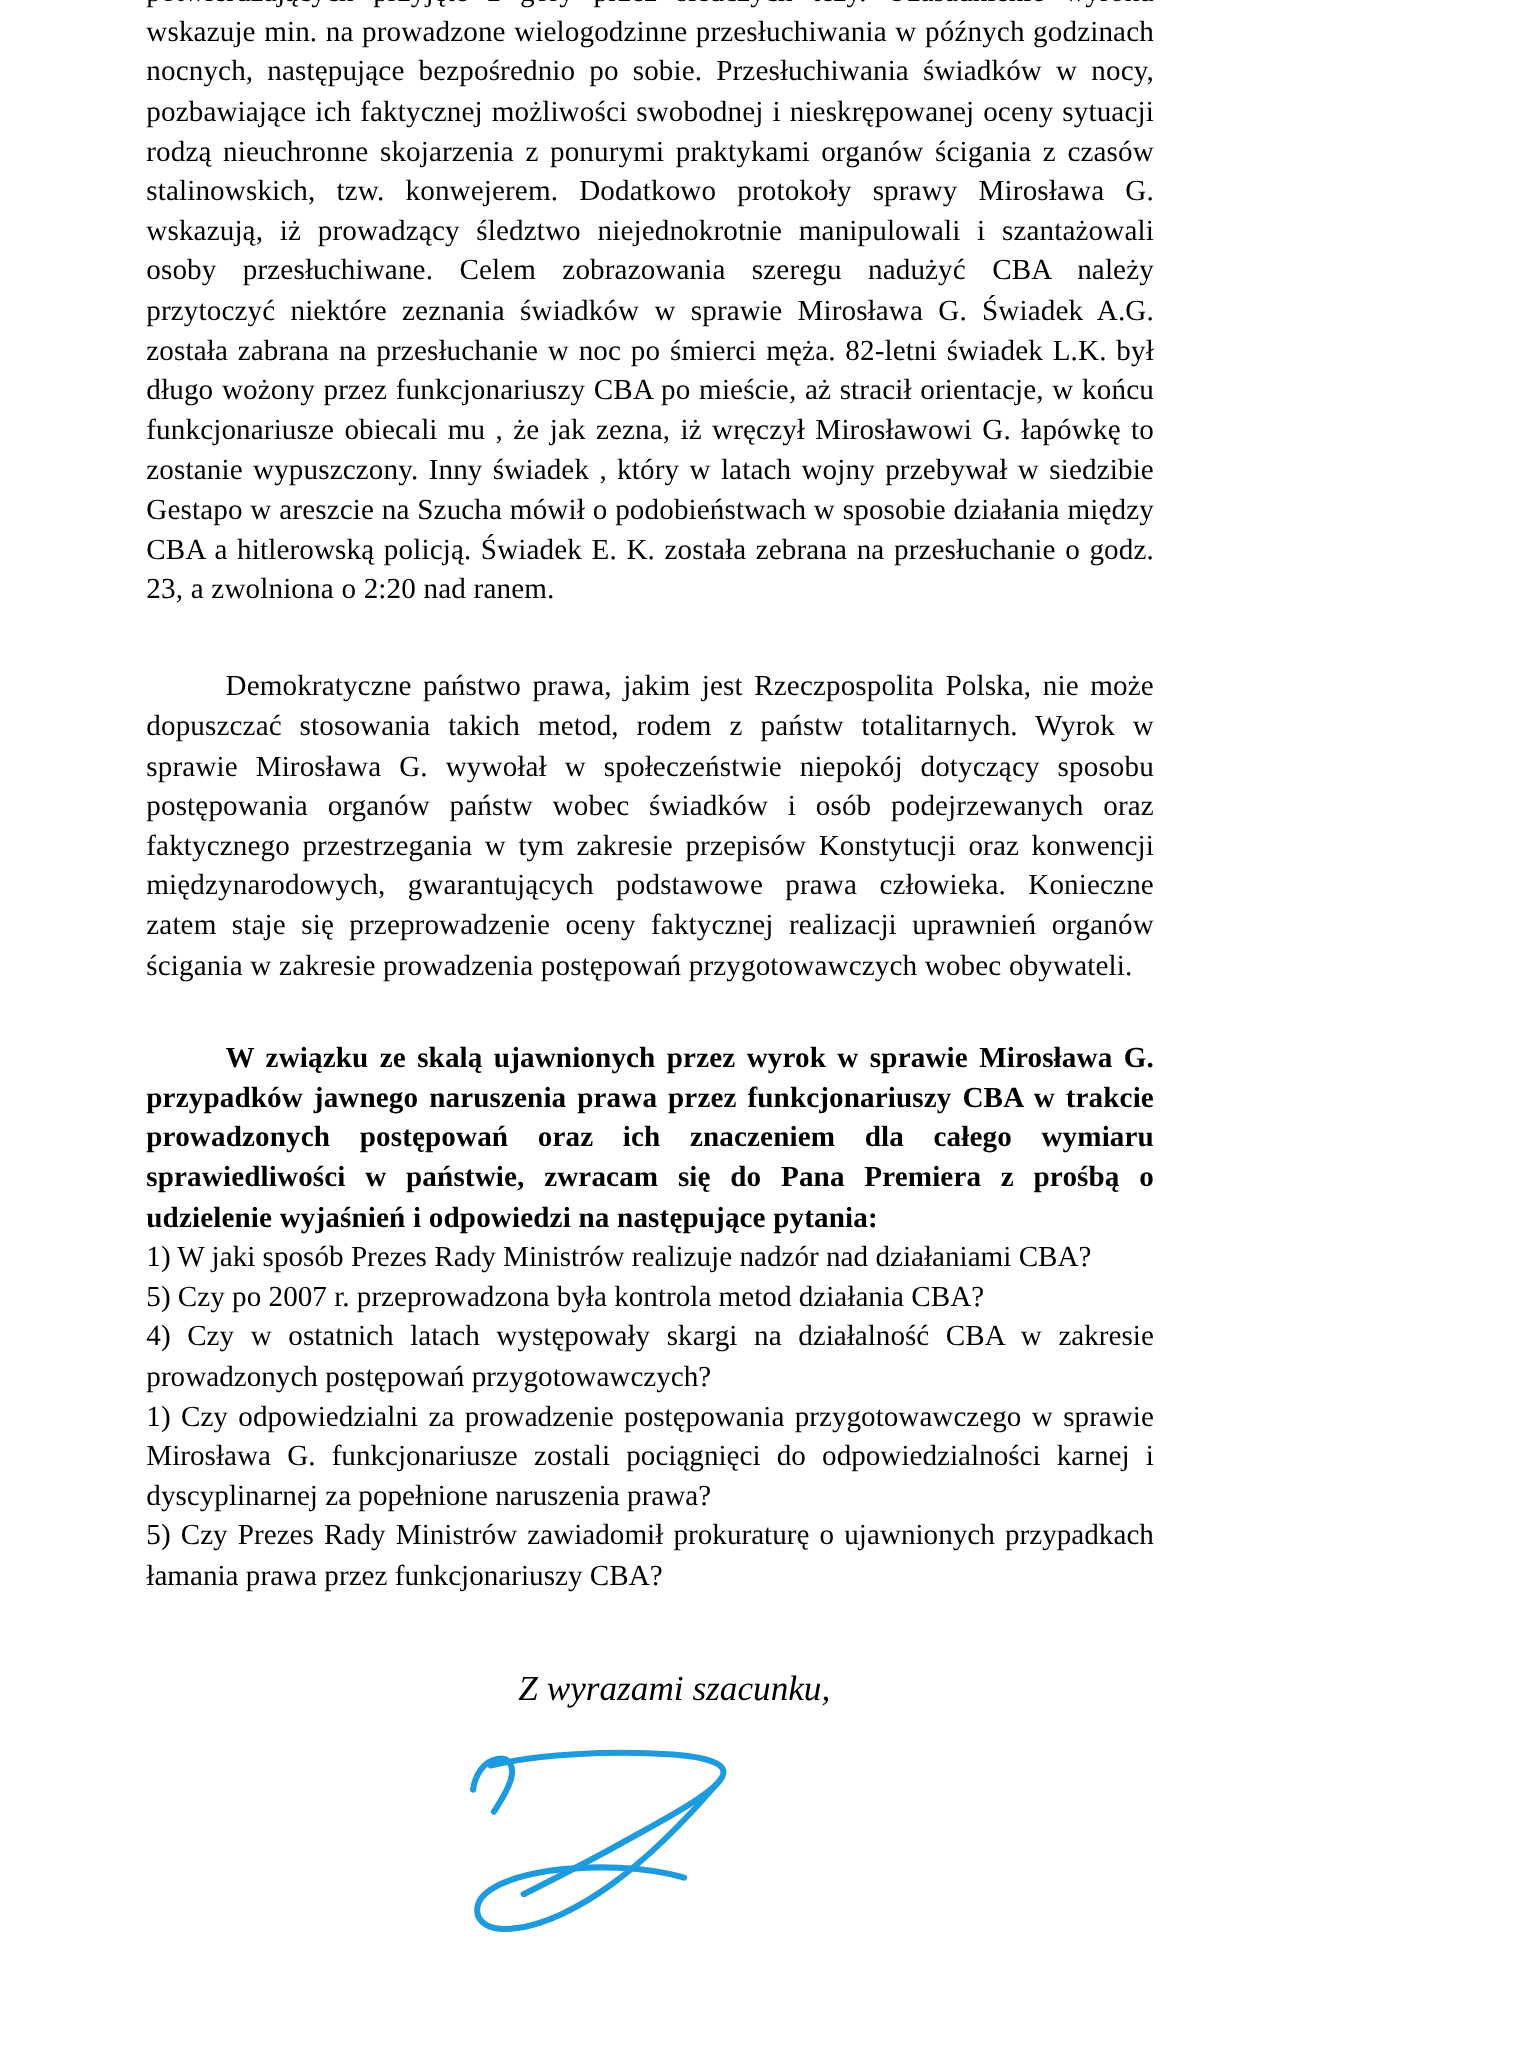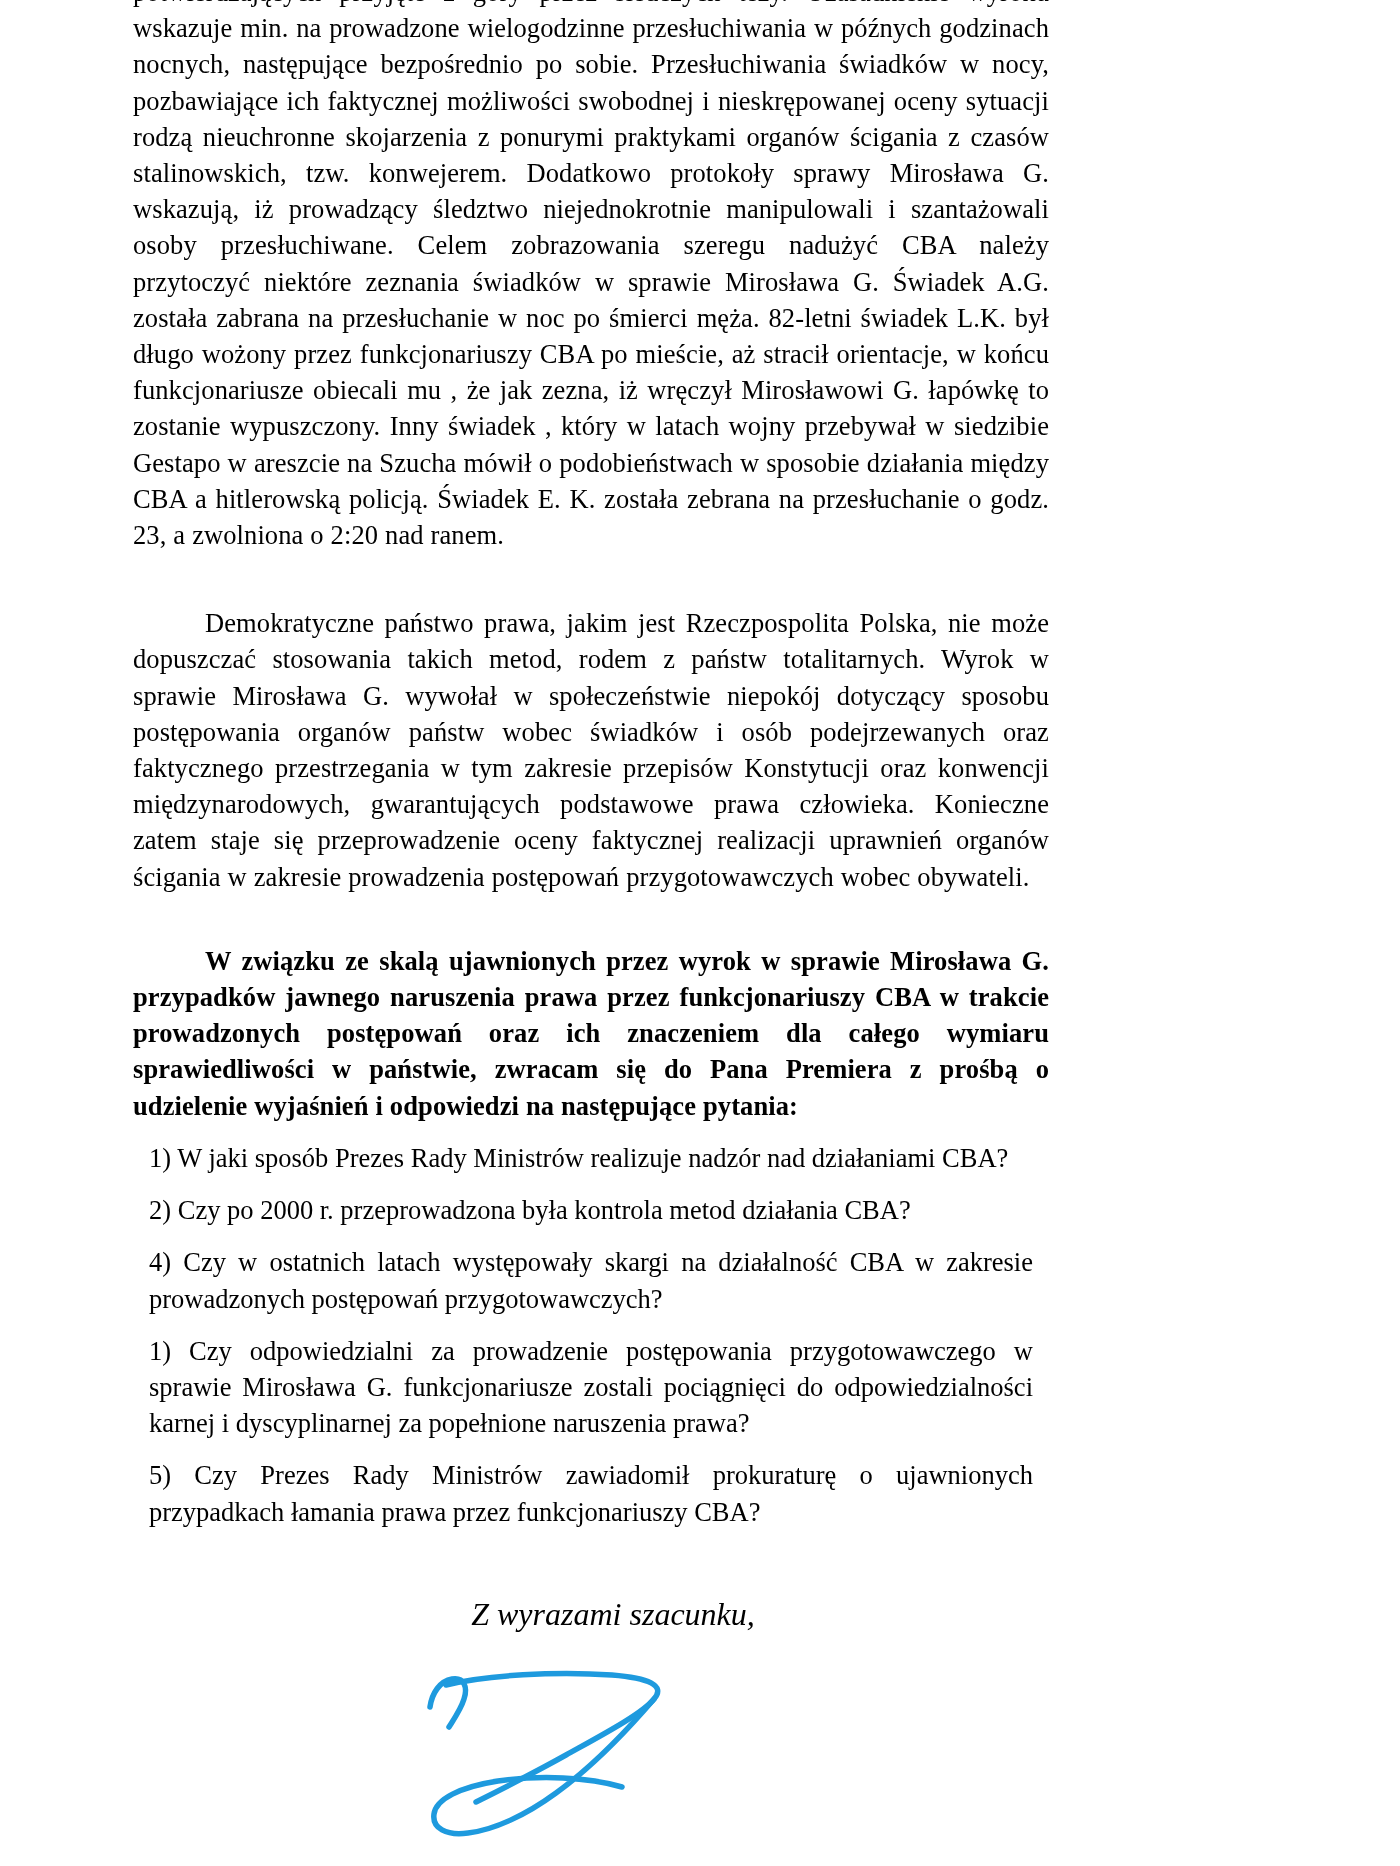--- a/index.html
+++ b/index.html
@@ -53,21 +53,21 @@
   .gap-2 { height: 48px; }
   .questions {
     font-size: 26.5px;
     line-height: 36.2px;
     text-align: justify;
     margin: 0;
   }
   .q-item {
     text-align: justify;
     text-justify: inter-word;
-    margin: 16px;
+    margin: 0;
   }
   .q-item.nojust {
     text-align: left;
   }
   .closing {
     margin-top: 66px;
     text-align: center;
     font-style: italic;
     font-size: 32px;
     padding-left: 44px;
@@ -95,21 +95,21 @@
     <div class="gap-1"></div>
 
     <p class="para indent">Demokratyczne państwo prawa, jakim jest Rzeczpospolita Polska, nie może dopuszczać stosowania takich metod, rodem z państw totalitarnych. Wyrok w sprawie Mirosława G. wywołał w społeczeństwie niepokój dotyczący sposobu postępowania organów państw wobec świadków i osób podejrzewanych oraz faktycznego przestrzegania w tym zakresie przepisów Konstytucji oraz konwencji międzynarodowych, gwarantujących podstawowe prawa człowieka. Konieczne zatem staje się przeprowadzenie oceny faktycznej realizacji uprawnień organów ścigania w zakresie prowadzenia postępowań przygotowawczych wobec obywateli.</p>
 
     <div class="gap-2"></div>
 
     <p class="para indent bold">W związku ze skalą ujawnionych przez wyrok w sprawie Mirosława G. przypadków jawnego naruszenia prawa przez funkcjonariuszy CBA w trakcie prowadzonych postępowań oraz ich znaczeniem dla całego wymiaru sprawiedliwości w państwie, zwracam się do Pana Premiera z prośbą o udzielenie wyjaśnień i odpowiedzi na następujące pytania:</p>
 
     <div class="questions">
       <p class="q-item nojust">1) W jaki sposób Prezes Rady Ministrów realizuje nadzór nad działaniami CBA?</p>
-      <p class="q-item nojust">2) Czy po 2000 r. przeprowadzona była kontrola metod działania CBA?</p>
+      <p class="q-item nojust">5) Czy po 2007 r. przeprowadzona była kontrola metod działania CBA?</p>
       <p class="q-item">4) Czy w ostatnich latach występowały skargi na działalność CBA w zakresie prowadzonych postępowań przygotowawczych?</p>
       <p class="q-item">1) Czy odpowiedzialni za prowadzenie postępowania przygotowawczego w sprawie Mirosława G.  funkcjonariusze zostali pociągnięci do odpowiedzialności karnej i dyscyplinarnej za popełnione naruszenia prawa?</p>
       <p class="q-item">5) Czy Prezes Rady Ministrów zawiadomił prokuraturę o ujawnionych przypadkach łamania prawa przez funkcjonariuszy CBA?</p>
     </div>
 
     <div class="closing">Z wyrazami szacunku,</div>
 
     <div class="signature-wrap">
       <svg class="signature-svg" width="380" height="200" viewBox="0 0 380 200">
         <g fill="none" stroke="#1e9ade" stroke-width="5.5" stroke-linecap="round" stroke-linejoin="round">

